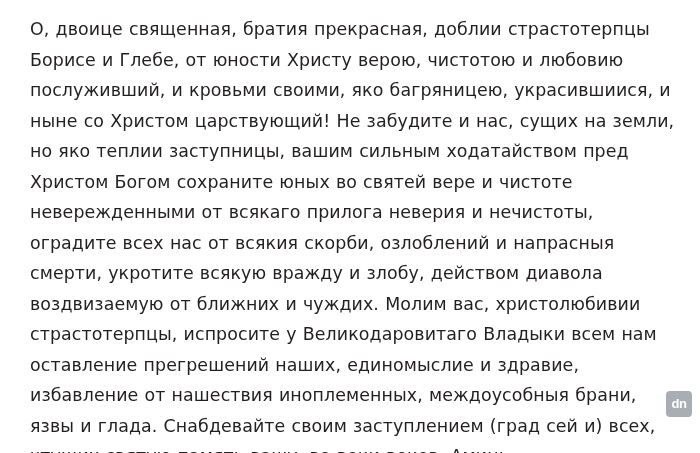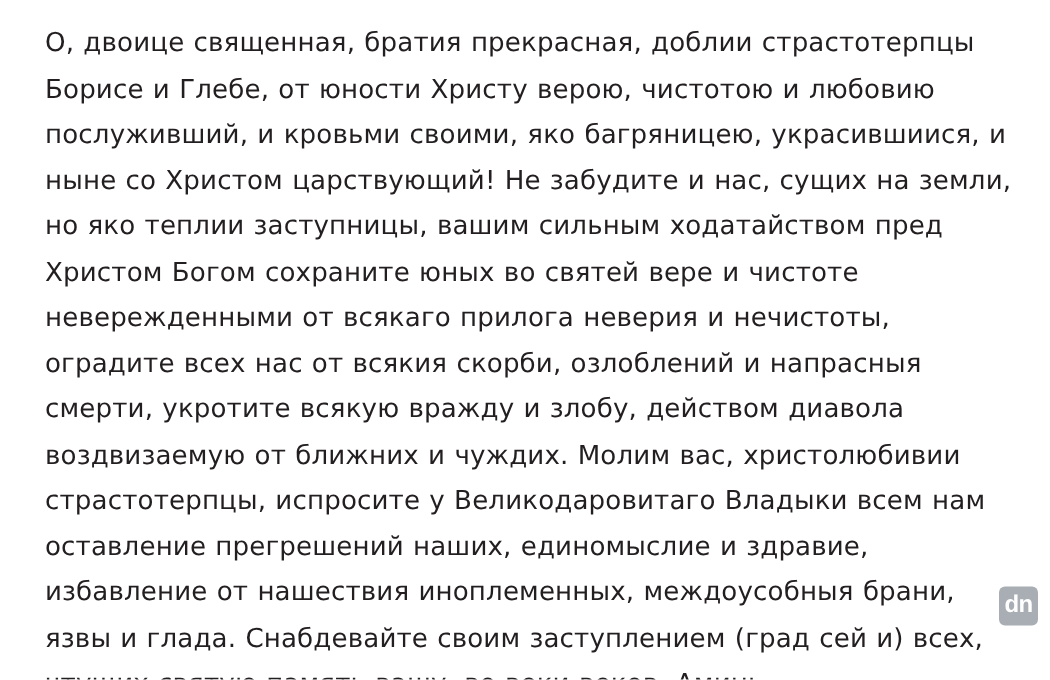--- a/index.html
+++ b/index.html
@@ -36,21 +36,21 @@
   .watermark {
     position: absolute;
     right: 8px;
     bottom: 36px;
     width: 26px;
     height: 26px;
     border-radius: 4px;
     background: #9aa0a6;
     opacity: 0.85;
     color: #ffffff;
-    font-size: 16px;
+    font-size: 13px;
     font-weight: bold;
     line-height: 26px;
     text-align: center;
     font-family: Liberation Sans, sans-serif;
     letter-spacing: -0.5px;
   }
 </style>
 </head>
 <body>
 

